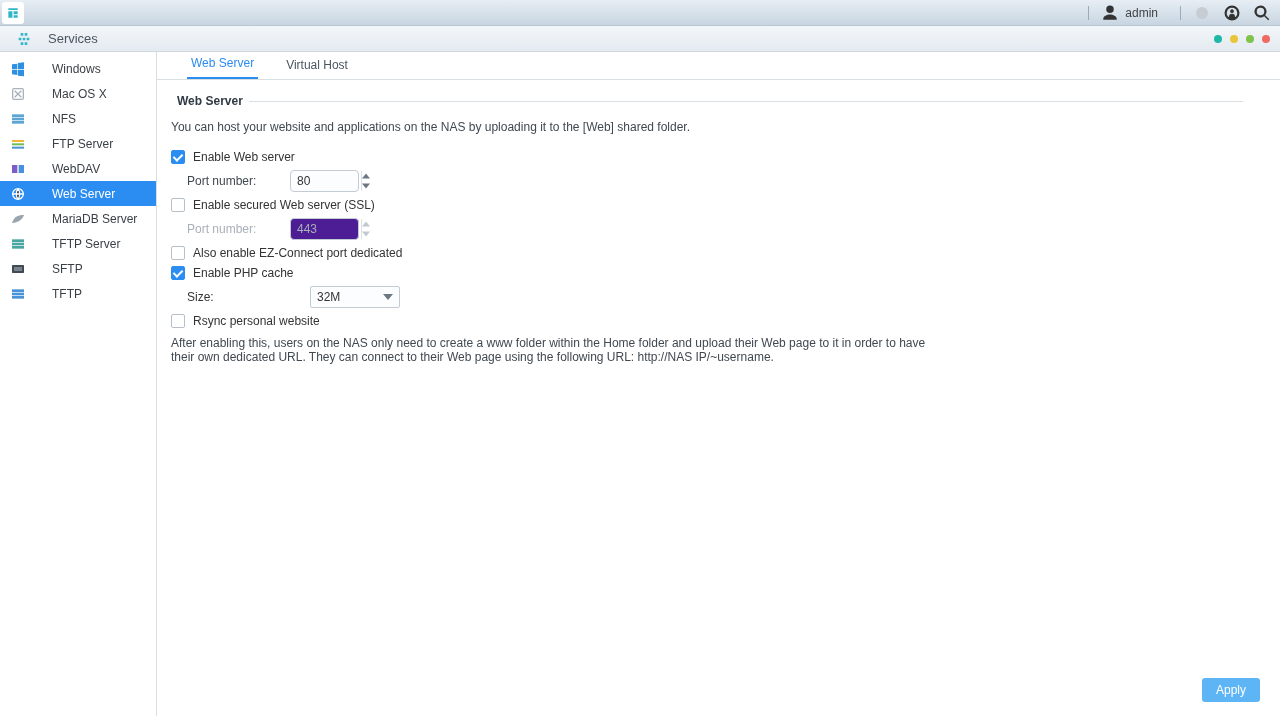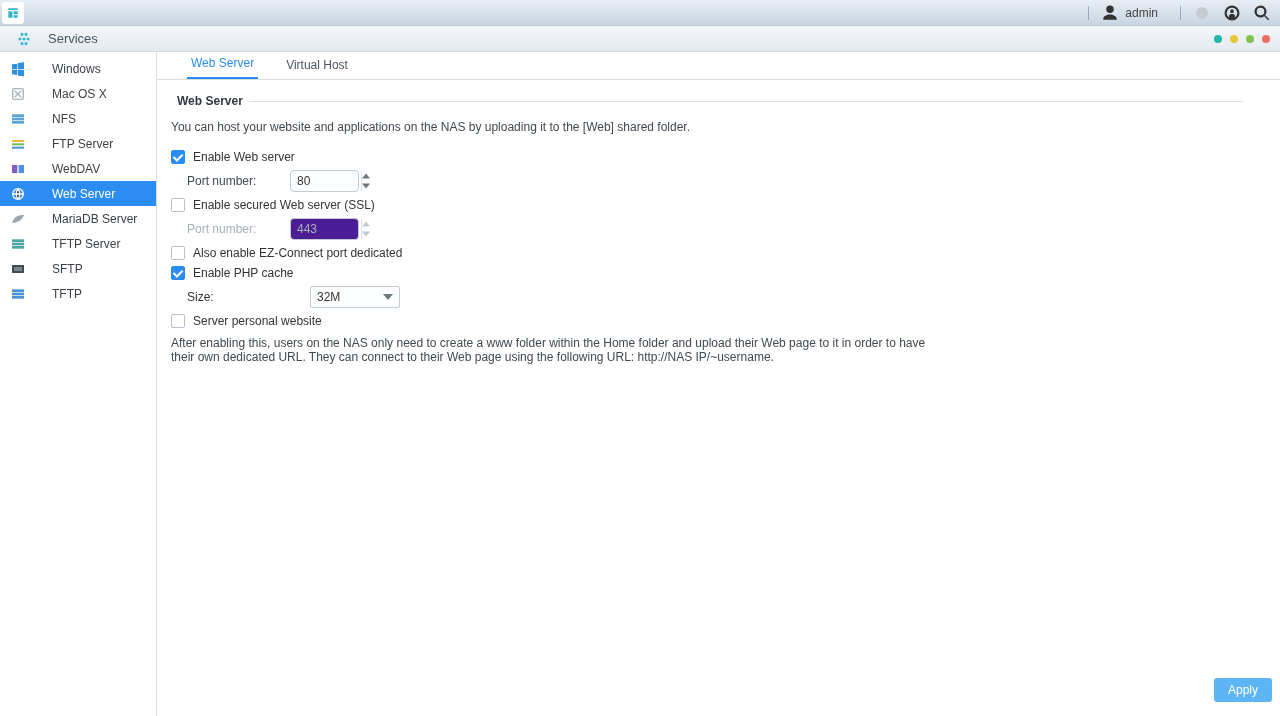--- a/index.html
+++ b/index.html
@@ -113,21 +113,21 @@
   
   .select {
     display:flex; align-items:center; justify-content:space-between;
     width:90px; height:22px; padding:0 6px;
     border:1px solid #c3cbd3; background:#fcfdfe;
     border-radius:2px; cursor:pointer; font-size:12px; color:#333;
   }
   .select svg { width:10px; height:8px; fill:#6d7882; }
 
   
-  .apply-bar { position:absolute; right:8px; bottom:14px; }
+  .apply-bar { position:absolute; right:20px; bottom:14px; }
   .btn-apply {
     min-width:56px; height:24px; padding:0 14px;
     background:#5eb5f6; color:#fff; border:0; border-radius:3px;
     font-size:12px; cursor:pointer;
   }
 </style>
 </head>
 <body>
 
 <div class="sysbar">
@@ -356,21 +356,21 @@
           <div class="select">
             <span>32M</span>
             <svg viewBox="0 0 10 6">
                 <path d="M5 6L0 0h10z"></path>
               </svg>
           </div>
         </div>
 
         <div class="row">
           <span class="checkbox"></span>
-          <span>Server personal website</span>
+          <span>Rsync personal website</span>
         </div>
 
         <p class="note" style="max-width:760px">After enabling this, users on the NAS only need to create a www folder within the Home folder and upload their Web page to it in order to have their own dedicated URL. They can connect to their Web page using the following URL: http://NAS IP/~username.</p>
       </fieldset>
     </div>
 
     <div class="apply-bar">
       <button class="btn-apply">Apply</button>
     </div>
 

